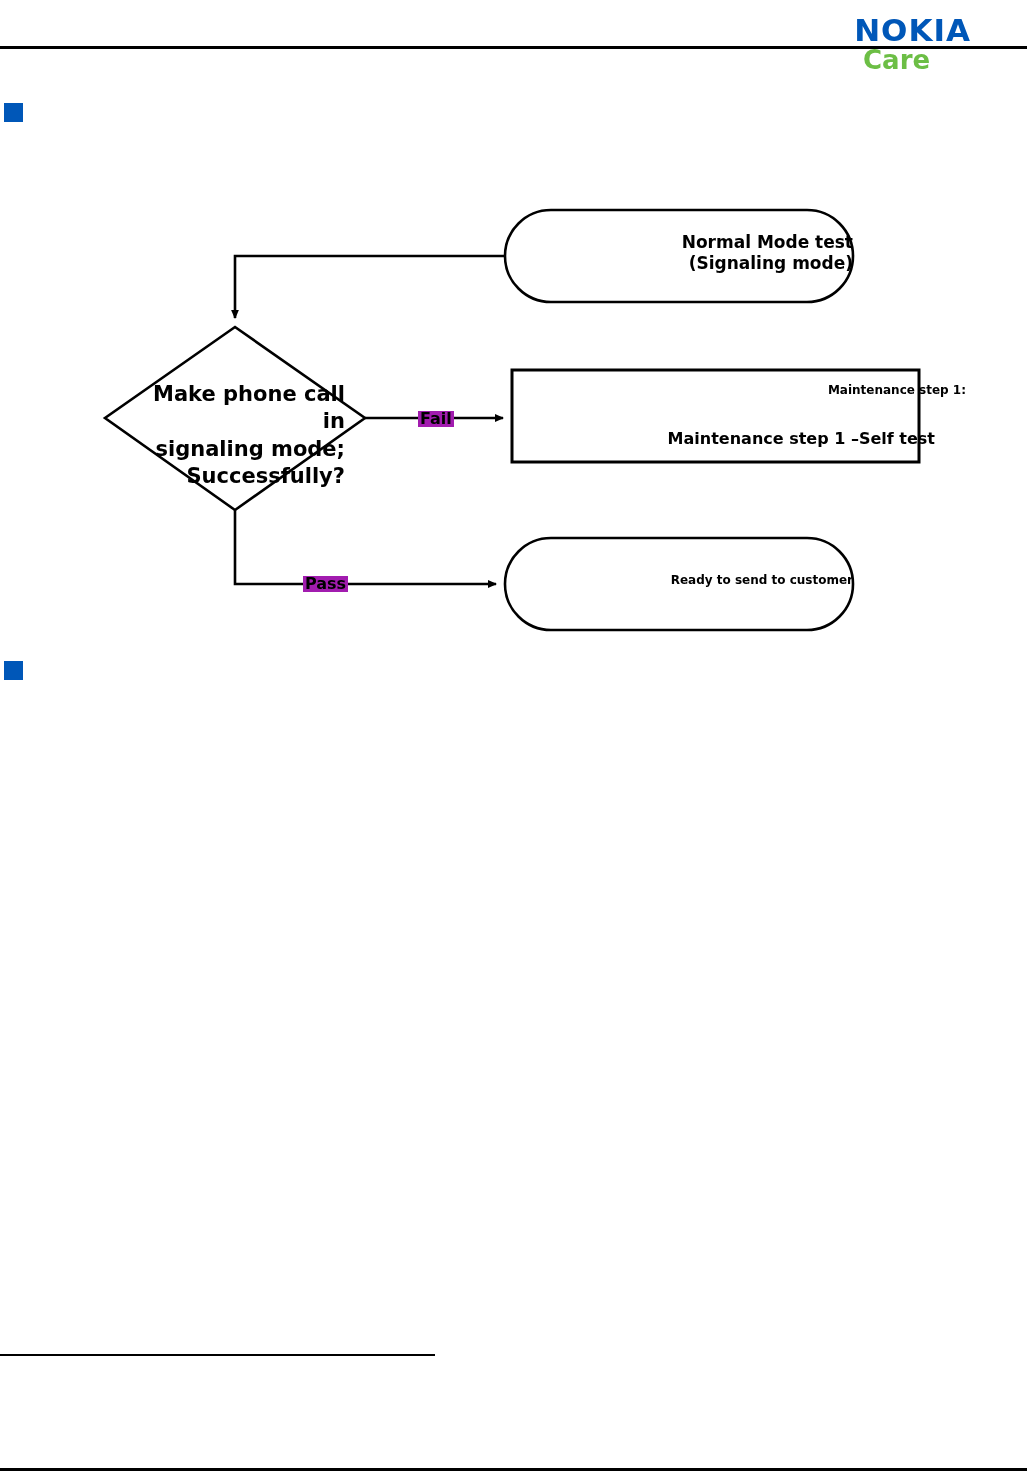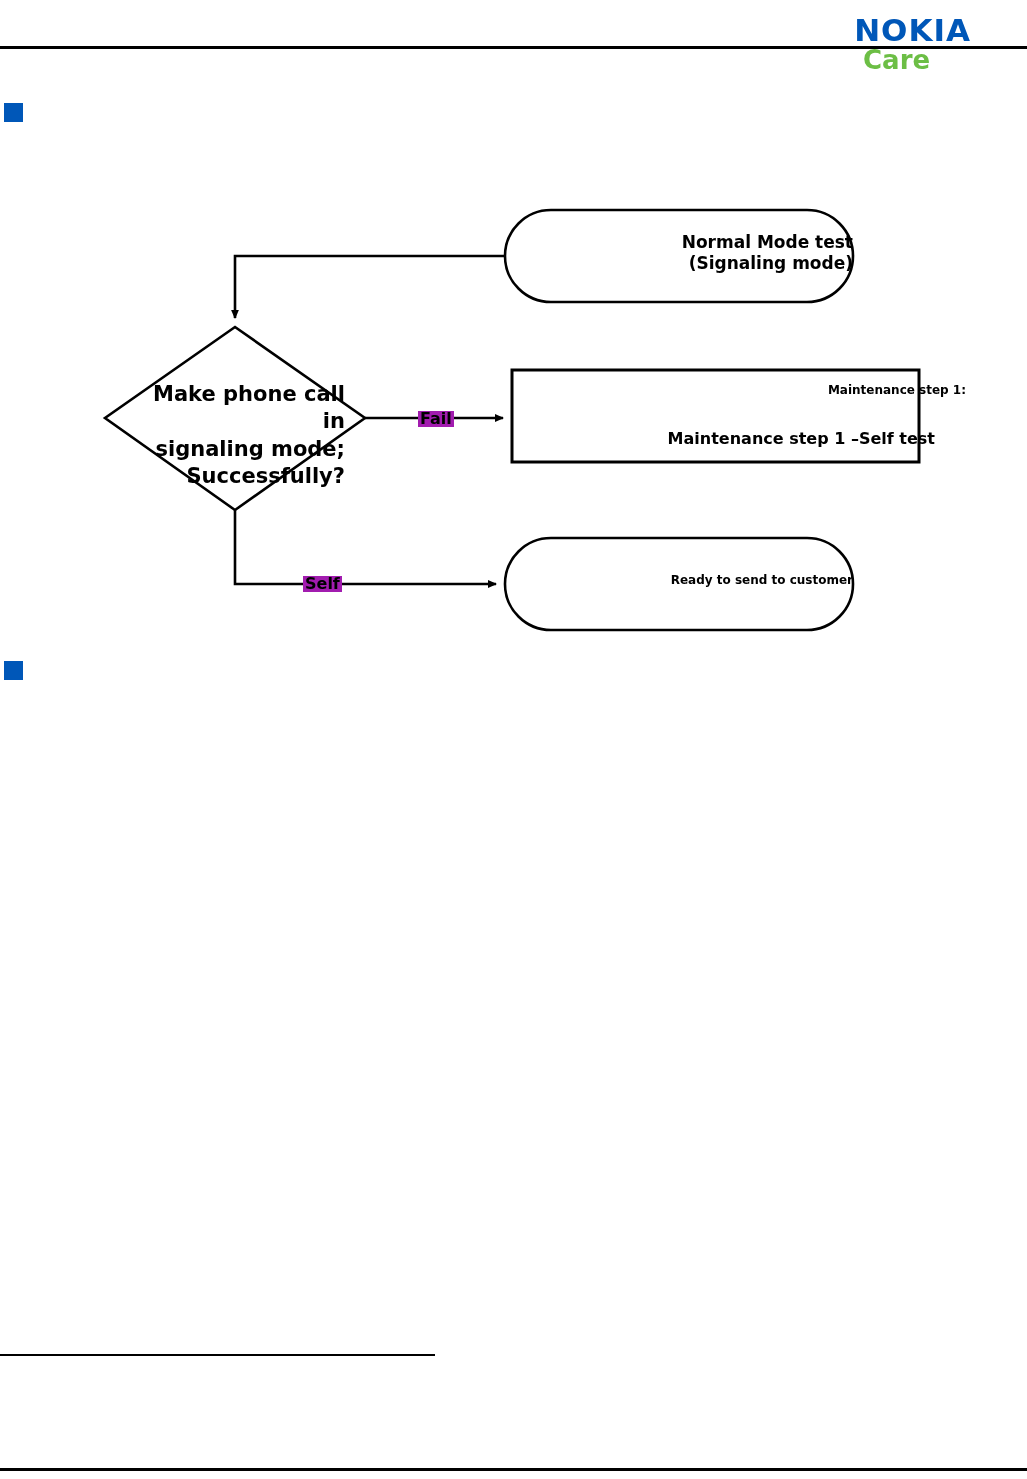--- a/index.html
+++ b/index.html
@@ -179,17 +179,17 @@
 <div class="node-label lbl-normal-mode">Normal Mode test
 (Signaling mode)</div>
 <div class="node-label lbl-decision">Make phone call in
 signaling mode;
 Successfully?</div>
 <div class="node-label lbl-maint-1">Maintenance step 1:</div>
 <div class="node-label lbl-maint-2">Maintenance step 1 –Self test</div>
 <div class="node-label lbl-ready">Ready to send to customer</div>
 
 <div class="edge-label lbl-fail">Fail</div>
-<div class="edge-label lbl-pass">Self</div>
+<div class="edge-label lbl-pass">Pass</div>
 
 <div class="footnote-rule"></div>
 
 <div class="footer-rule"></div>
 
 </body></html>

